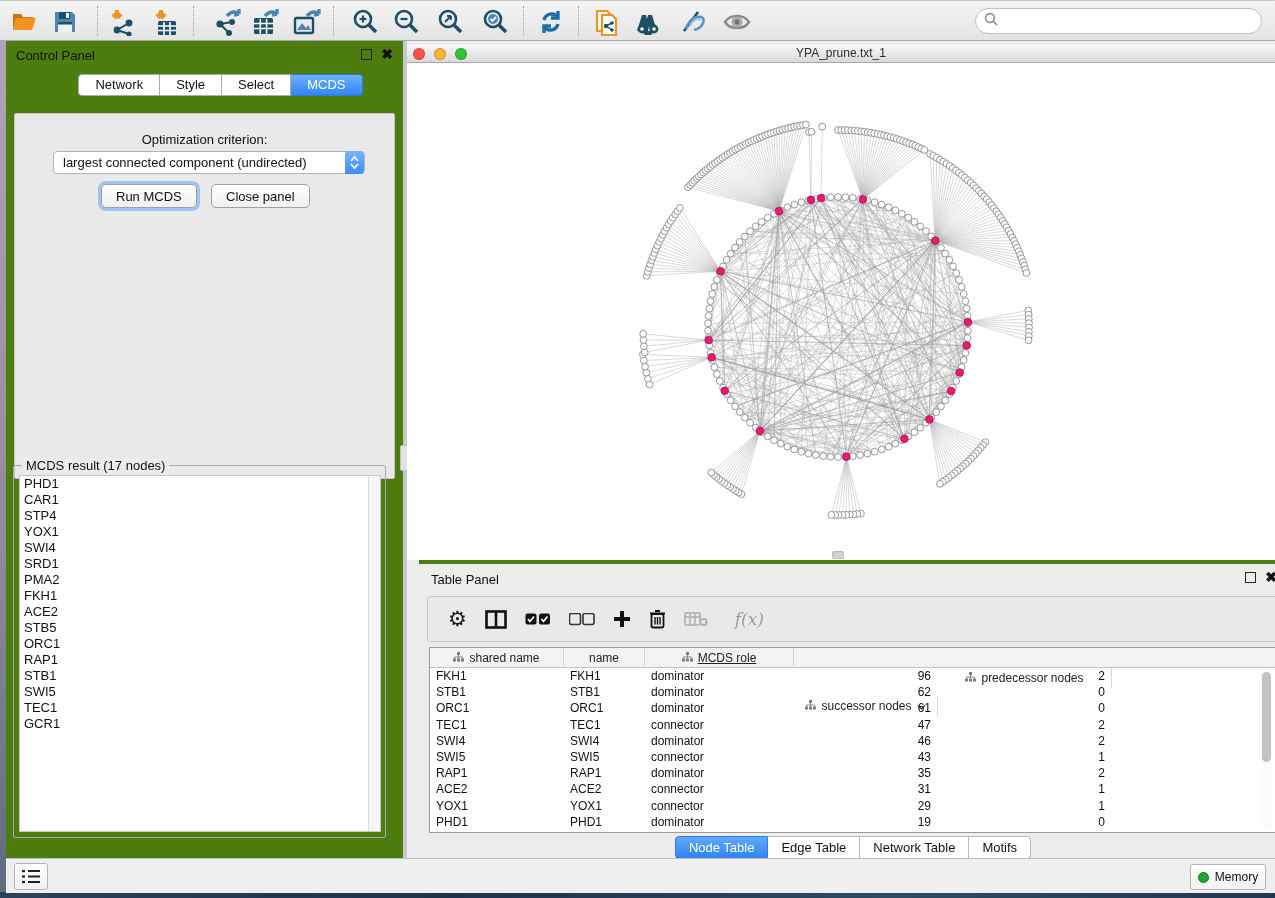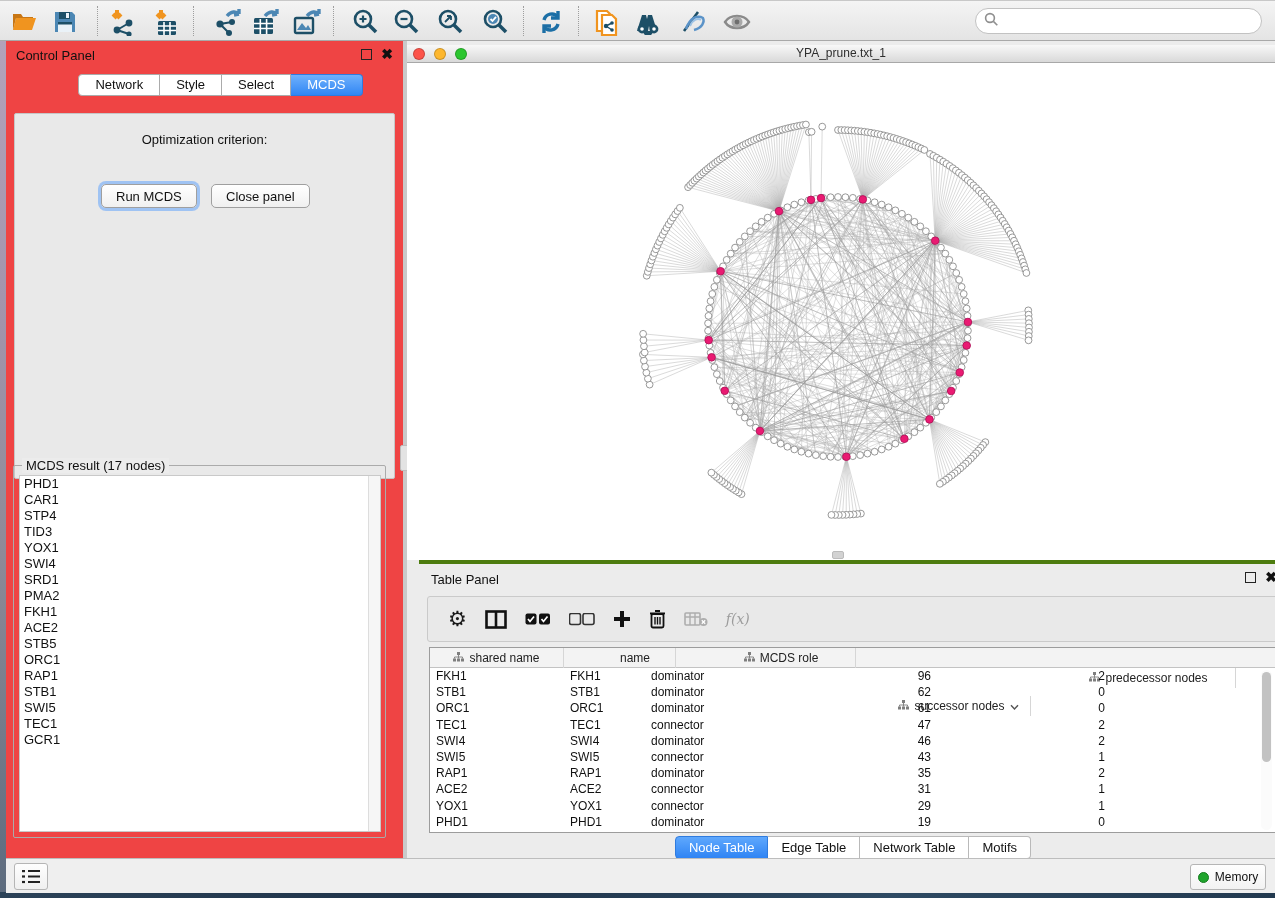--- a/index.html
+++ b/index.html
@@ -22,21 +22,21 @@
   .tb-icon { position:absolute; top:5px; width:32px; height:32px;
     display:flex; align-items:center; justify-content:center; }
   .tb-sep { position:absolute; top:5px; height:30px; width:0; border-left:1px dotted #9E9E9E; }
   #search-box { position:absolute; left:975px; top:7px; width:287px; height:26px;
     background:#FFF; border:1px solid #C2C2C2; border-radius:13px;
     display:flex; align-items:center; padding-left:8px; }
   #search-input { border:none; outline:none; flex:1; height:20px; font-size:13px;
     background:transparent; font-family:"Liberation Sans",sans-serif; }
 
   
-  #control-panel { position:absolute; left:6px; top:41px; width:397px; height:817px; background:#ef4444; }
+  #control-panel { position:absolute; left:6px; top:41px; width:397px; height:817px; background:#4d7c0f; }
   #cp-header { position:relative; height:26px; padding:7px 10px 0 10px; font-size:13px; color:#111; }
   .panel-btns { position:absolute; right:10px; top:8px; display:flex; gap:9px; align-items:center; }
   .float-btn { width:11px; height:11px; border:1.5px solid #222; background:transparent; display:inline-block; }
   .close-btn { font-size:14px; font-weight:bold; color:#111; line-height:11px; }
   #cp-tabs { position:absolute; left:16px; top:33px; width:100%; display:flex; justify-content:center; }
   .cp-tab { height:22px; padding:0 16px; font-size:13px; line-height:20px; background:#FFF;
     border:1px solid #ABABAB; border-left:none; color:#111; }
   .cp-tab:first-child { border-left:1px solid #ABABAB; border-radius:4px 0 0 4px; }
   .cp-tab:last-child { border-radius:0 4px 4px 0; }
   .cp-tab.active { background:linear-gradient(#6FB1FC,#3186F4); border-color:#2F7BDE; color:#FFF; }
@@ -85,27 +85,27 @@
     border:1px solid #BBB; border-radius:2px; }
 
   
   #table-panel { position:absolute; left:419px; top:560px; width:868px; height:298px;
     background:#ECECEC; border-top:4px solid #4d7c0f; }
   #tp-header { position:relative; height:26px; padding:8px 10px 0 12px; font-size:13px; color:#111; }
   #tp-toolbar { position:absolute; left:8px; top:32px; width:852px; height:46px;
     background:#E9E9E9; border:1px solid #CACACA; border-radius:3px;
     display:flex; align-items:center; gap:18px; padding-left:20px; }
   .tpt-icon { display:flex; align-items:center; justify-content:center; height:28px; }
-  #fx-icon { font-family:"DejaVu Serif",serif; font-style:italic; font-size:14px; color:#9C9C9C; }
+  #fx-icon { font-family:"DejaVu Serif",serif; font-style:italic; font-size:17px; color:#9C9C9C;margin-left:9px; }
   #gear-glyph { font-family:"DejaVu Sans",sans-serif; font-size:21px; color:#1A1A1A; line-height:22px; }
 
   #node-table { position:absolute; left:10px; top:83px; width:847px; height:186px;
     background:#FFF; border:1px solid #9C9C9C; }
   #nt-header { position:absolute; left:0; top:0; height:20px; width:100%; background:#F3F3F3;
-    border-bottom:1px solid #C3C3C3; display:flex;gap:31px; }
+    border-bottom:1px solid #C3C3C3; display:flex; }
   .nt-hcell { position:relative; height:20px; border-right:1px solid #D6D6D6;
     display:flex; align-items:center; justify-content:center; gap:5px;
     font-size:12px; color:#222; }
   .nt-hcell.filler { border-right:none; }
   #nt-body { position:absolute; left:0; top:20px; width:100%; }
   .nt-row { display:flex; height:16.2px; line-height:16px; font-size:12px; color:#111; }
   .nt-cell { overflow:hidden; white-space:nowrap; }
   #nt-scroll { position:absolute; right:3px; top:22px; width:11px; height:160px;
     background:#FBFBFB; border-radius:6px; }
   #nt-thumb { position:absolute; left:1px; top:2px; width:9px; height:90px; background:#C2C2C2;
@@ -292,31 +292,41 @@
     </span>
   </div>
   <div id="cp-tabs">
       <div class="cp-tab">Network</div>
       <div class="cp-tab">Style</div>
       <div class="cp-tab">Select</div>
       <div class="cp-tab active">MCDS</div>
     </div>
   <div id="cp-inner">
     <div id="opt-label">Optimization criterion:</div>
+    <div id="opt-select">
+      <span>largest connected component (undirected)</span>
+      <span id="opt-stepper">
+        <svg width="9" height="6" viewBox="0 0 9 6">
+            <path d="M1 5 L4.5 1 L8 5" fill="none" stroke="#FFF" stroke-width="1.8"></path>
+          </svg>
+        <svg width="9" height="6" viewBox="0 0 9 6">
+            <path d="M1 1 L4.5 5 L8 1" fill="none" stroke="#FFF" stroke-width="1.8"></path>
+          </svg>
+      </span>
+    </div>
     <button class="cp-btn" id="run-btn">Run MCDS</button>
     <button class="cp-btn" id="closepanel-btn">Close panel</button>
   </div>
   <div id="mcds-fieldset">
     <span id="mcds-legend">MCDS result (17 nodes)</span>
     <div id="mcds-list">
       <div id="mcds-scroll"></div>
     <div class="mcds-item">PHD1</div>
         <div class="mcds-item">CAR1</div>
         <div class="mcds-item">STP4</div>
-        <div class="mcds-item">TID3</div>
         <div class="mcds-item">YOX1</div>
         <div class="mcds-item">SWI4</div>
         <div class="mcds-item">SRD1</div>
         <div class="mcds-item">PMA2</div>
         <div class="mcds-item">FKH1</div>
         <div class="mcds-item">ACE2</div>
         <div class="mcds-item">STB5</div>
         <div class="mcds-item">ORC1</div>
         <div class="mcds-item">RAP1</div>
         <div class="mcds-item">STB1</div>
@@ -1321,21 +1331,21 @@
                 <rect x="4" y="6.5" width="3" height="3"></rect>
                 <rect x="8" y="6.5" width="3" height="3"></rect>
               </g>
               <path d="M5.5 3 V5 M1.5 6.5 V5 H9.5 V6.5 M5.5 5 V6.5" stroke="#7E7E7E" stroke-width="0.9" fill="none"></path>
             </svg></span>
           <span>shared name</span>
         </div>
         <div class="nt-hcell" style="width: 81px;">
           <span>name</span>
         </div>
-        <div class="nt-hcell" style="width: 149px;">
+        <div class="nt-hcell" style="width: 149px; text-decoration: underline;">
           <span><svg width="11" height="10" viewBox="0 0 11 10">
               <g fill="#7E7E7E">
                 <rect x="4" y="0" width="3" height="3"></rect>
                 <rect x="0" y="6.5" width="3" height="3"></rect>
                 <rect x="4" y="6.5" width="3" height="3"></rect>
                 <rect x="8" y="6.5" width="3" height="3"></rect>
               </g>
               <path d="M5.5 3 V5 M1.5 6.5 V5 H9.5 V6.5 M5.5 5 V6.5" stroke="#7E7E7E" stroke-width="0.9" fill="none"></path>
             </svg></span>
           <span>MCDS role</span>

